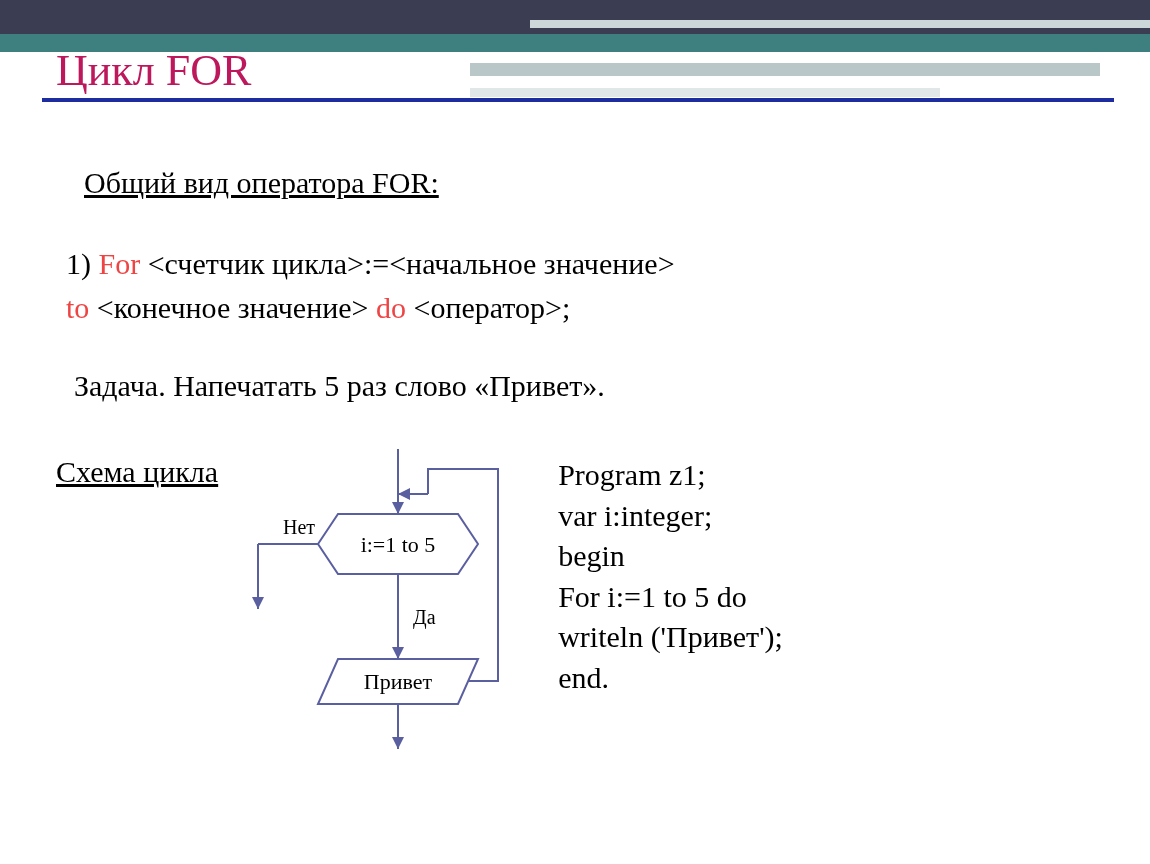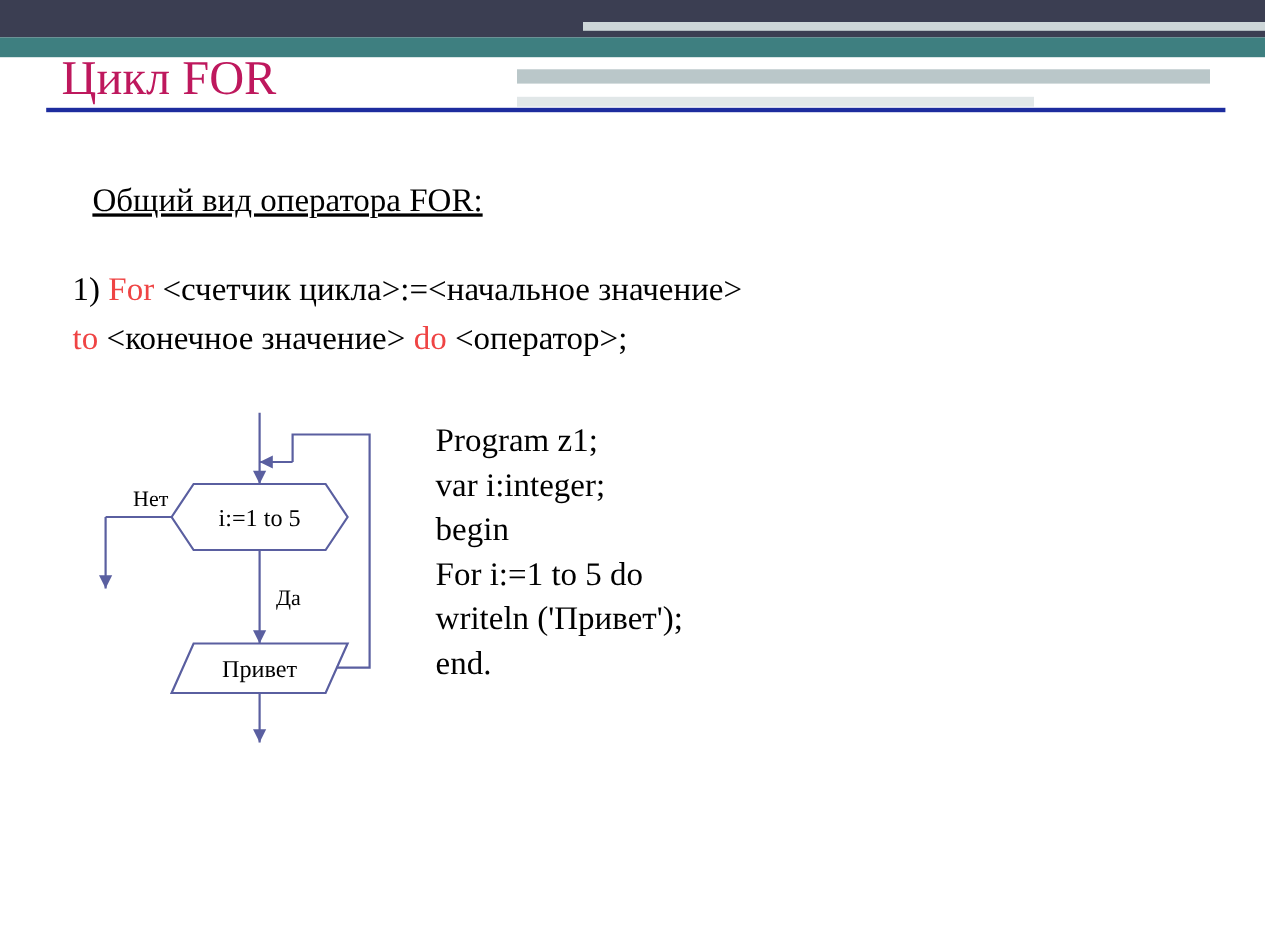--- a/index.html
+++ b/index.html
@@ -153,22 +153,24 @@
 
 <div class="content">
 
   <div class="subhead">Общий вид оператора FOR:</div>
 
   <div class="syntax">
     <span>1) </span><span class="kw">For</span><span> &lt;счетчик цикла&gt;:=&lt;начальное значение&gt;</span><br>
     <span class="kw">to</span><span> &lt;конечное значение&gt; </span><span class="kw">do</span><span> &lt;оператор&gt;;</span>
   </div>
 
+  <div class="task">Задача. Напечатать 5 раз слово «Привет».</div>
 
   <div class="lower">
+    <div class="scheme-label">Схема цикла</div>
 
     <div class="diagram">
       <svg width="290" height="320" viewBox="0 0 290 320">
 
         <line class="flowline" x1="170" y1="0" x2="170" y2="65"></line>
 
         <line class="flowline" x1="200" y1="45" x2="170" y2="45"></line>
         <polygon class="arrowhead" points="170,45 182,39 182,51"></polygon>
         <polygon class="arrowhead" points="170,65 164,53 176,53"></polygon>
 

